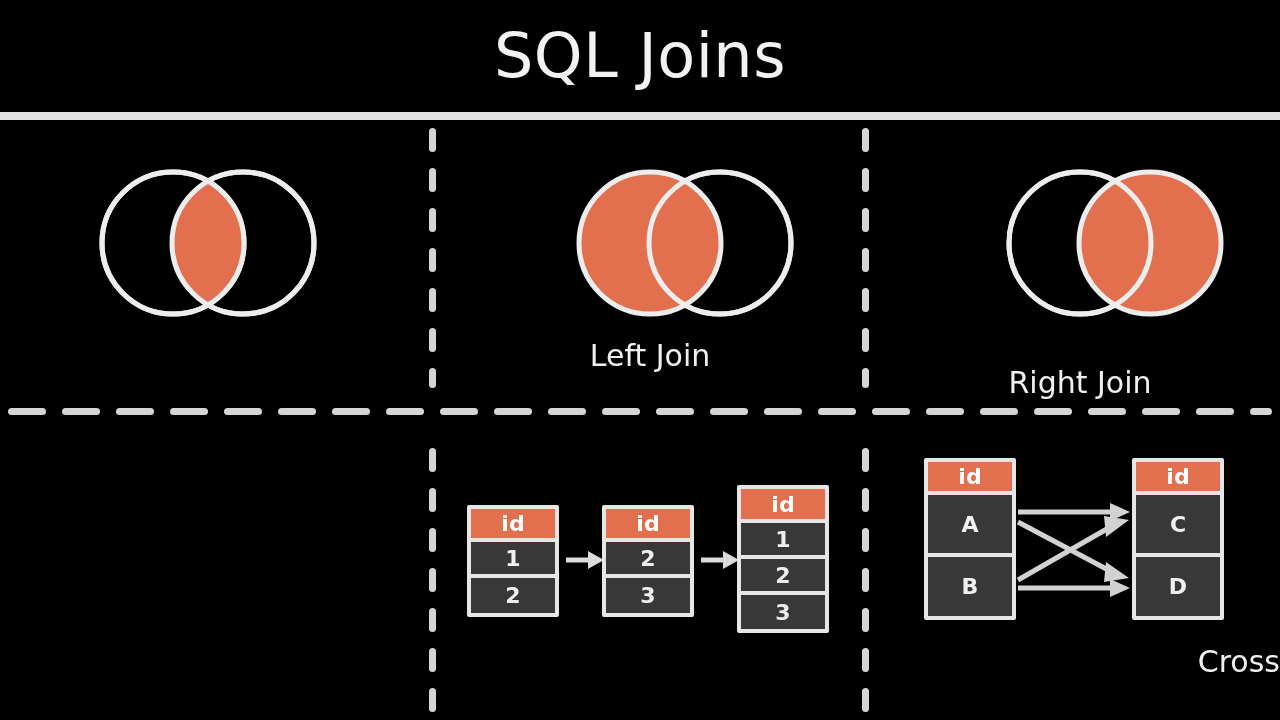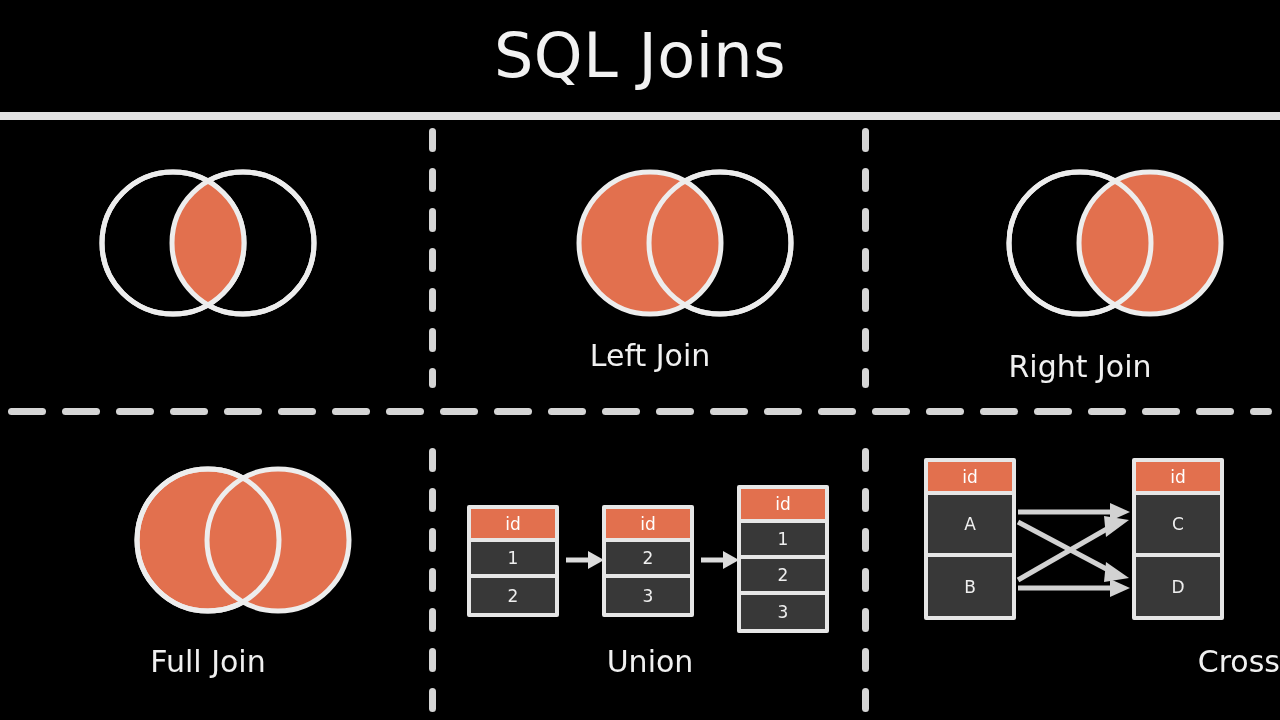--- a/index.html
+++ b/index.html
@@ -83,25 +83,26 @@
     position: absolute;
     border: 4px solid #e6e6e6;
     box-sizing: border-box;
     background: #e6e6e6;
     border-radius: 2px;
   }
   .tbl-cell {
     box-sizing: border-box;
     background: #383838;
     color: #efefef;
-    font-size: 17px;
+    font-size: 22px;
     display: flex;
     align-items: center;
     justify-content: center;
     border-bottom: 4px solid #e6e6e6;
+    font-weight: bold;
   }
   .tbl-cell:last-child { border-bottom: none; }
   .tbl-head {
     background: #e2704e;
     color: #ffffff;
   }
 
   .arrow-svg { position: absolute; }
 </style>
 </head>
@@ -204,31 +205,23 @@
     </svg>
     <div class="panel-label" style="top:197px;">Left Join</div>
   </div>
 
   <div class="venn-panel" style="left:900px; top:140px;">
     <svg class="venn-svg" width="360" height="215" viewBox="0 0 360 215">
       <circle cx="180" cy="103" r="71" fill="#000000" stroke="#ededed" stroke-width="5"></circle>
       <circle cx="250" cy="103" r="71" fill="#e2704e" stroke="#ededed" stroke-width="5"></circle>
       <circle cx="180" cy="103" r="71" fill="none" stroke="#ededed" stroke-width="5"></circle>
     </svg>
-    <div class="panel-label" style="top:208px;">Right Join</div>
-  </div>
-
-  <div class="venn-panel" style="left:28px; top:440px;">
-    <svg class="venn-svg" width="360" height="215" viewBox="0 0 360 215">
-      <circle cx="180" cy="100" r="71" fill="#e2704e" stroke="#ededed" stroke-width="5"></circle>
-      <circle cx="250" cy="100" r="71" fill="#e2704e" stroke="#ededed" stroke-width="5"></circle>
-      <circle cx="180" cy="100" r="71" fill="none" stroke="#ededed" stroke-width="5"></circle>
-    </svg>
-    <div class="panel-label" style="top:203px;">Full Join</div>
-  </div>
+    <div class="panel-label" style="top:224px;">Right Join</div>
+  </div>
+
 
   <div style="position:absolute; left:450px; top:440px; width:400px; height:260px;">
 
     <div class="tbl" style="left:17px; top:65px; width:92px; height:112px;">
       <div class="tbl-cell tbl-head" style="height:33px;">id</div>
       <div class="tbl-cell" style="height:36px;">1</div>
       <div class="tbl-cell" style="height:35px;">2</div>
     </div>
 
     <svg class="arrow-svg" style="left:114px; top:106px;" width="42" height="28" viewBox="0 0 42 28">
@@ -247,21 +240,20 @@
       <polygon points="24,5 40,14 24,23" fill="#dcdcdc"></polygon>
     </svg>
 
     <div class="tbl" style="left:287px; top:45px; width:92px; height:148px;">
       <div class="tbl-cell tbl-head" style="height:34px;">id</div>
       <div class="tbl-cell" style="height:36px;">1</div>
       <div class="tbl-cell" style="height:36px;">2</div>
       <div class="tbl-cell" style="height:34px;">3</div>
     </div>
 
-    <div class="panel-label" style="top:203px;">Union</div>
   </div>
 
   <div style="position:absolute; left:880px; top:440px; width:400px; height:260px;">
 
     <div class="tbl" style="left:44px; top:18px; width:92px; height:162px;">
       <div class="tbl-cell tbl-head" style="height:33px;">id</div>
       <div class="tbl-cell" style="height:62px;">A</div>
       <div class="tbl-cell" style="height:59px;">B</div>
     </div>
 

